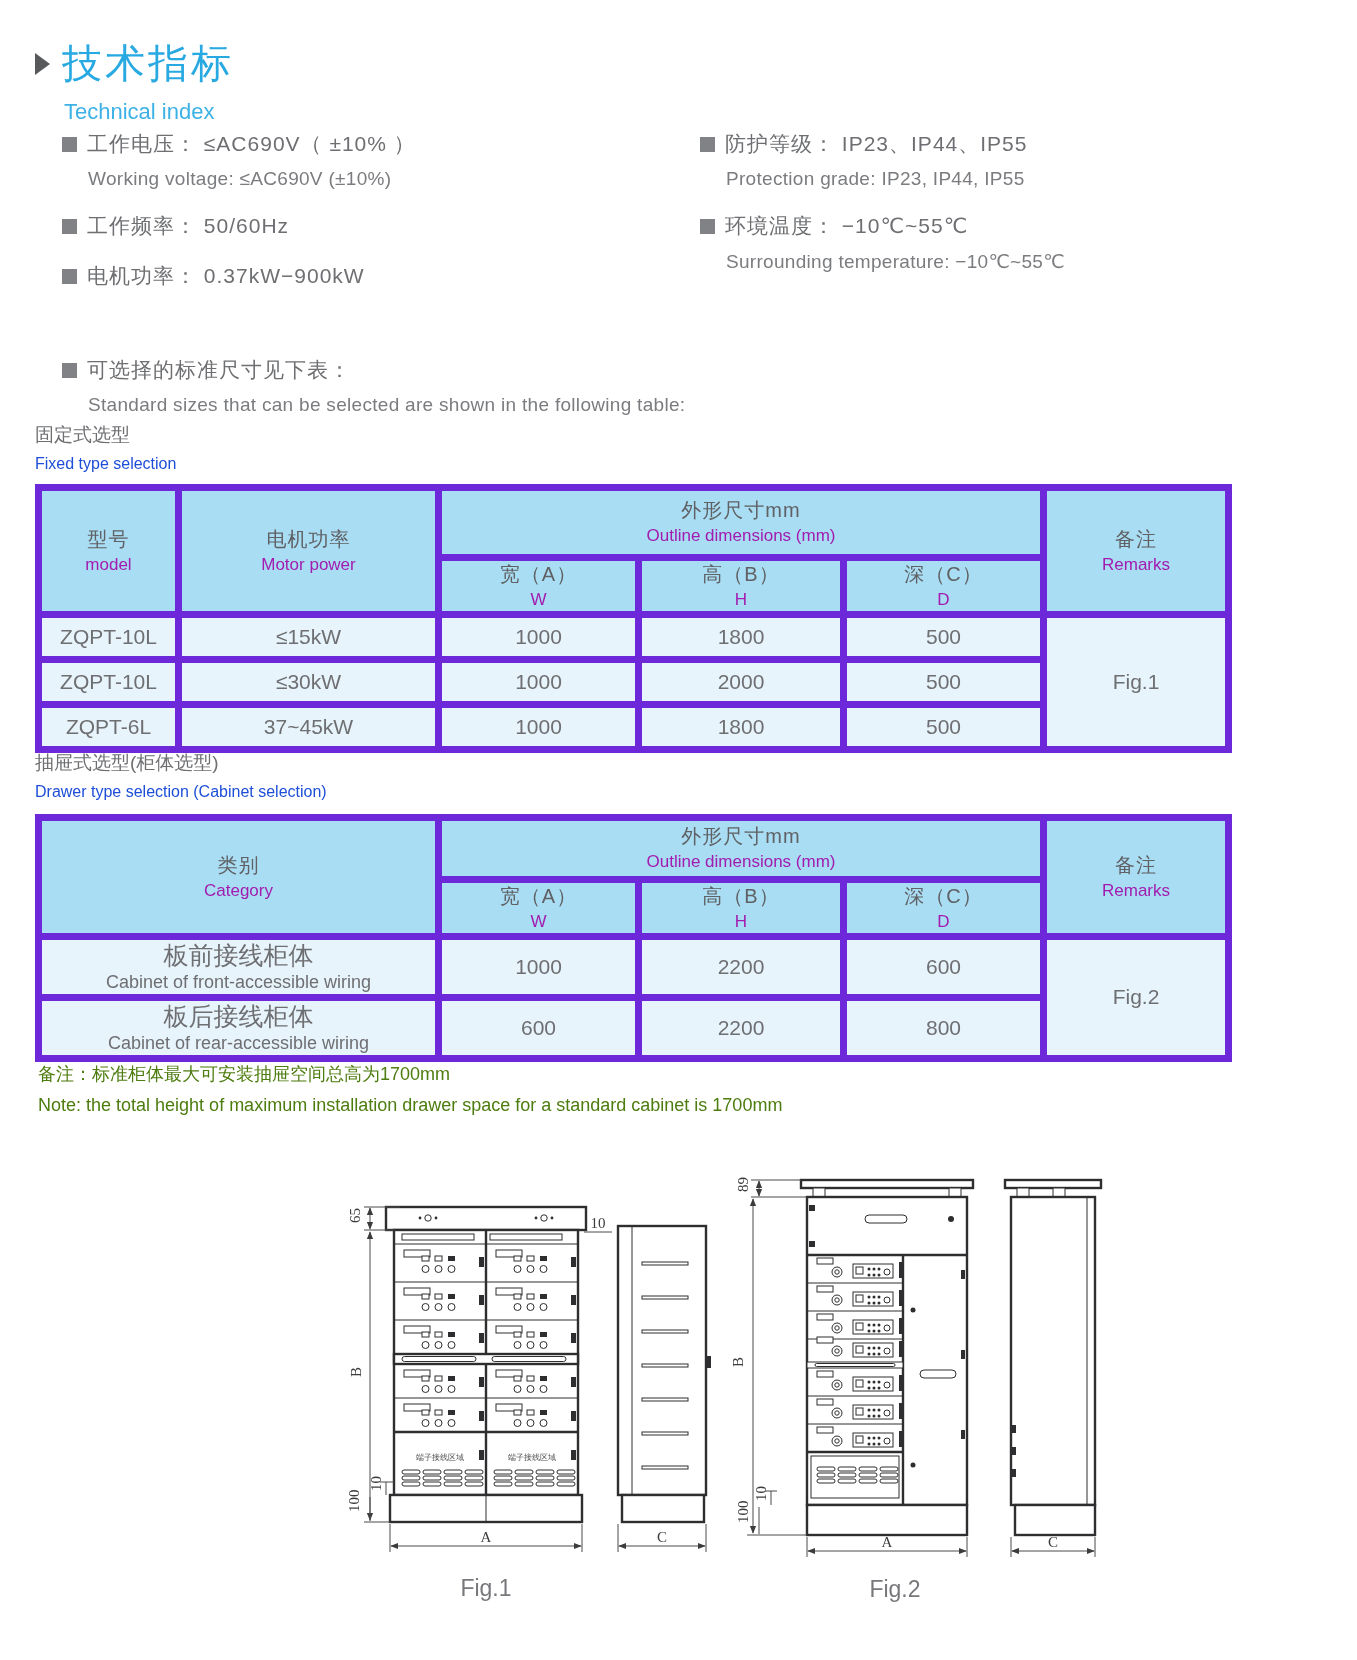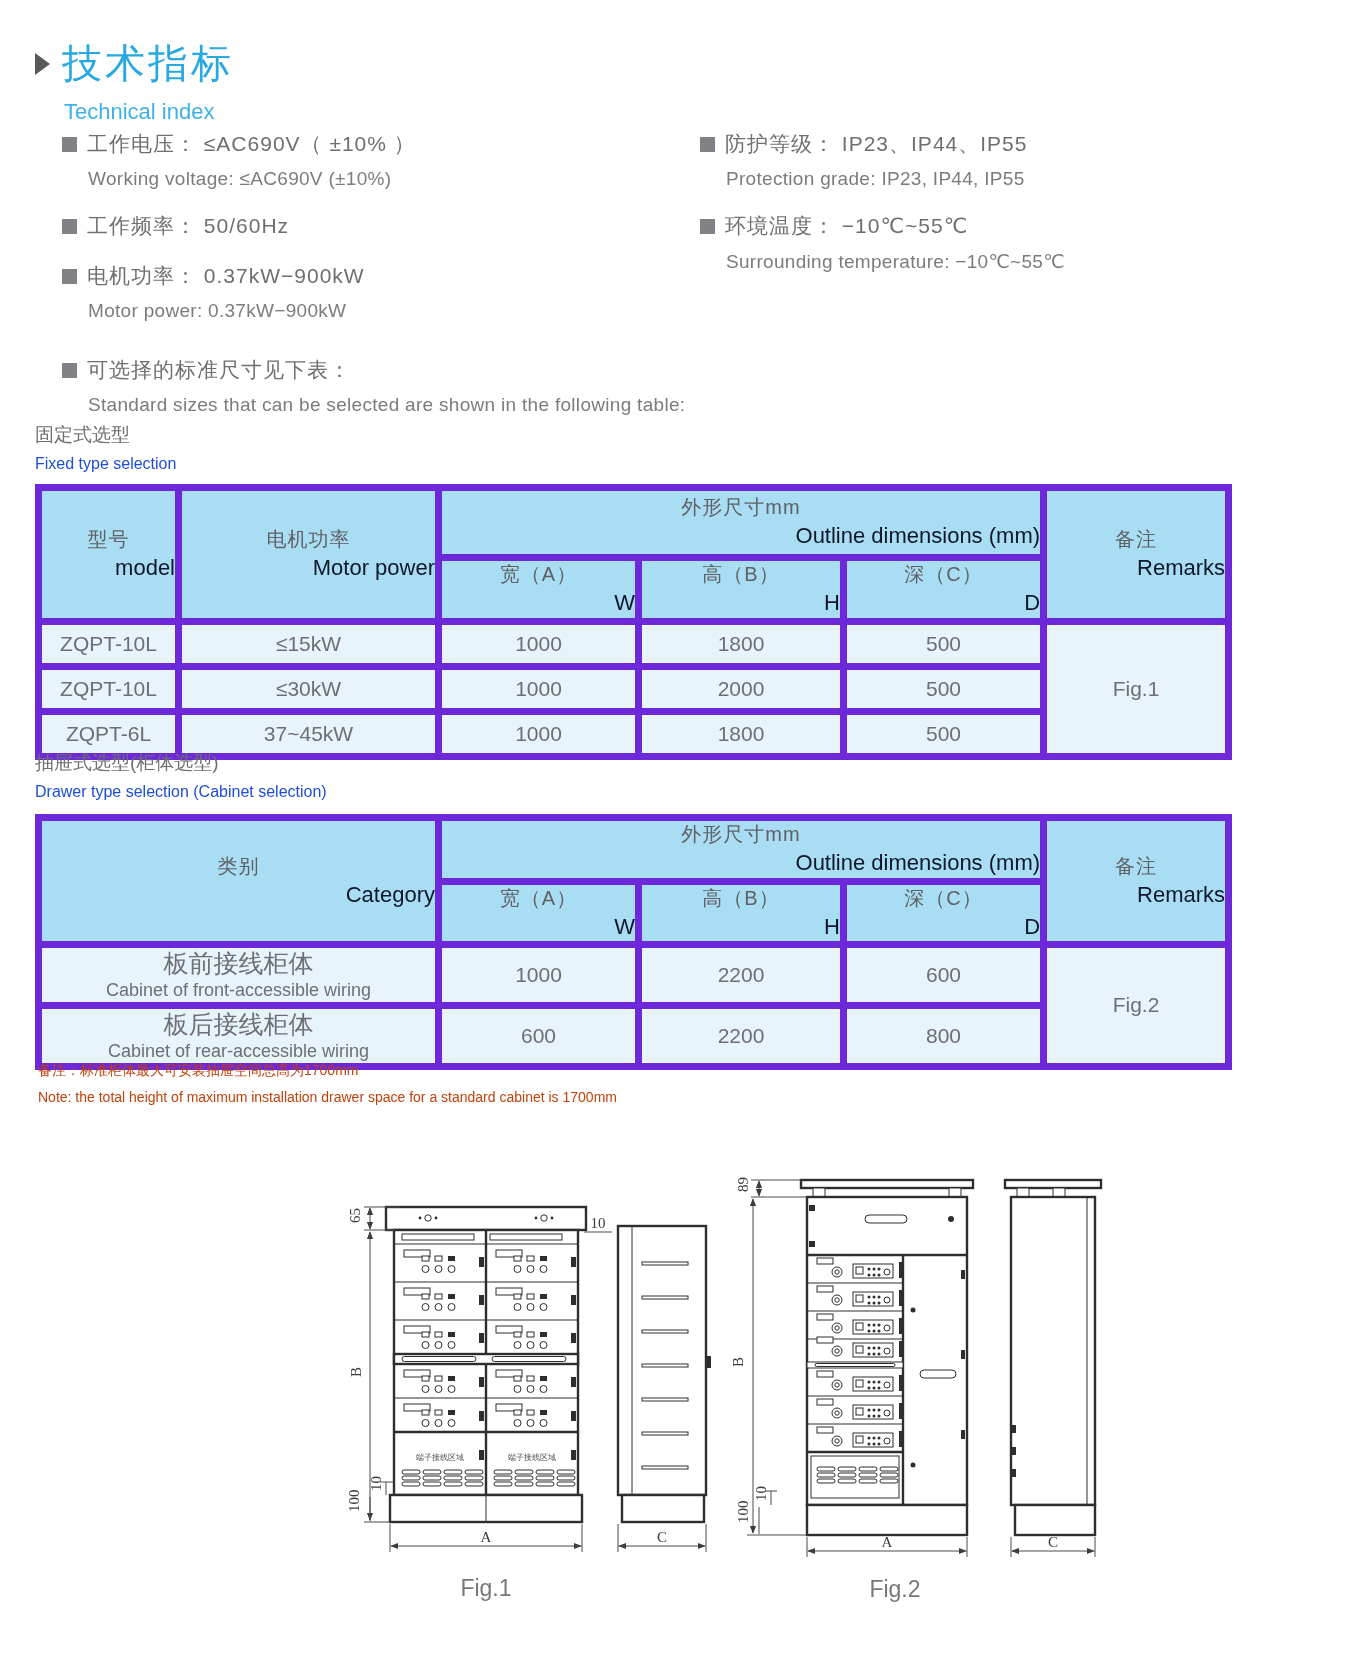--- a/index.html
+++ b/index.html
@@ -21,25 +21,25 @@
   
   .sec{position:absolute;left:35px;}
   .sec-cn{font-size:19px;color:#6e6f72;}
   .sec-en{font-size:16px;color:#1d4ed8;margin-top:7px;}
   
   table.spec-table{position:absolute;left:35px;border-collapse:collapse;table-layout:fixed;width:1190px;}
   table.spec-table td{border:7px solid #6d28d9;text-align:center;vertical-align:middle;padding:0;}
   td.th{background:#a9ddf4;}
   td.tdv{background:#e8f4fb;font-size:21px;color:#6e6f72;}
   .cnl{font-size:20px;color:#5f6164;letter-spacing:1px;line-height:1.3;}
-  .enl{font-size:22px;color:#0f172a;line-height:1.3;margin-top:2px;text-align:right;}
+  .enl{font-size:17px;color:#a21caf;line-height:1.3;margin-top:2px;}
   .cell-cn{font-size:25px;color:#6e6f72;line-height:1.25;}
   .cell-en{font-size:18px;color:#6e6f72;line-height:1.25;}
   
-  .fnote{position:absolute;left:38px;font-size:14px;color:#c2410c;}
+  .fnote{position:absolute;left:38px;font-size:18px;color:#4d7c0f;}
   .fnote div{margin-bottom:9px;}
   
   .figwrap{position:absolute;}
   svg text.dim{font-family:"Liberation Serif","DejaVu Serif",serif;font-size:15px;fill:#3c3c3e;}
   svg text.cap{font-family:"Liberation Sans","DejaVu Sans",sans-serif;font-size:23px;fill:#77787b;}
   svg text.tiny{font-family:"Liberation Sans","DejaVu Sans",sans-serif;font-size:8px;fill:#4a4a4c;}
   svg .ln{stroke:#2e2e30;fill:none;stroke-width:1;}
   svg .ln2{stroke:#2e2e30;fill:none;stroke-width:2.4;}
   svg .fw{fill:#fff;}
   svg .fd{fill:#2e2e30;}
@@ -70,21 +70,20 @@
       <div class="spec-cn">
           <span class="bullet"></span>
           <span>工作频率： 50/60Hz</span>
         </div>
     </div>
     <div class="spec-item">
       <div class="spec-cn">
           <span class="bullet"></span>
           <span>电机功率： 0.37kW−900kW</span>
         </div>
-      <div class="spec-en">Motor power: 0.37kW−900kW</div>
     </div>
   </div>
 
   <div class="spec" style="left:700px;top:130px;width:560px;">
     <div class="spec-item">
       <div class="spec-cn">
           <span class="bullet"></span>
           <span>防护等级： IP23、IP44、IP55</span>
         </div>
       <div class="spec-en">Protection grade: IP23, IP44, IP55</div>

